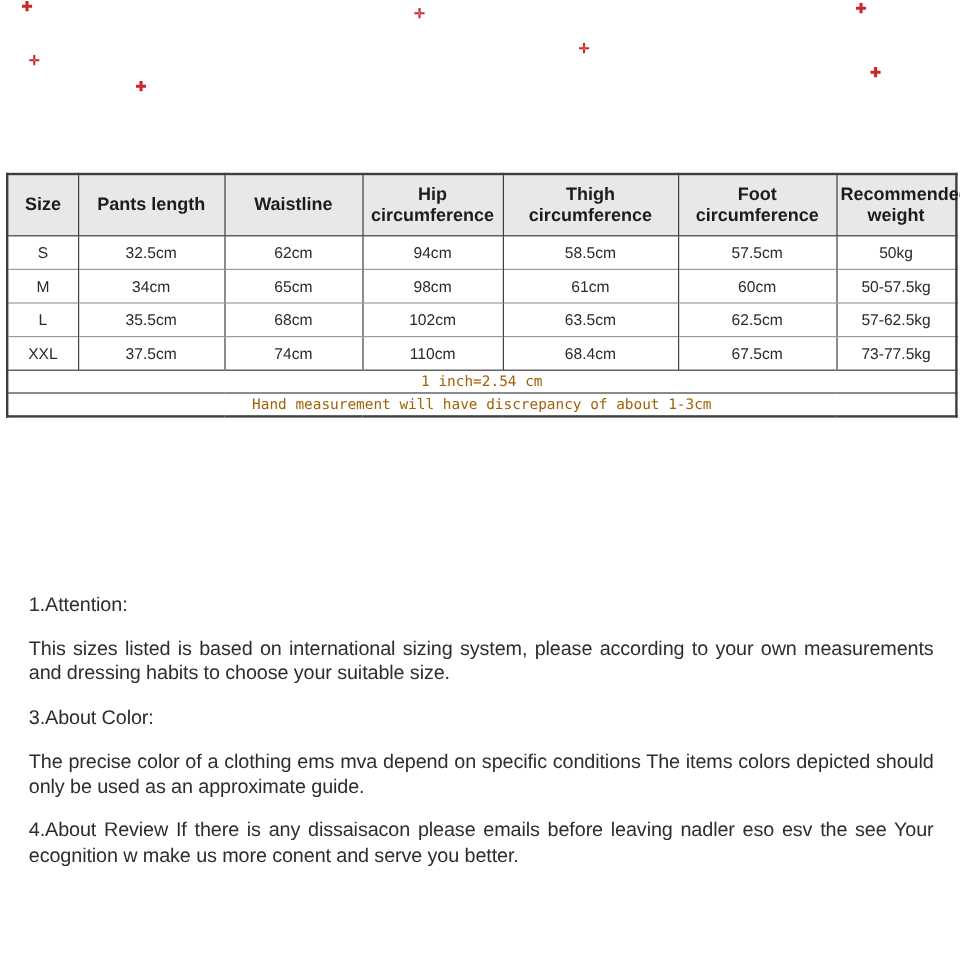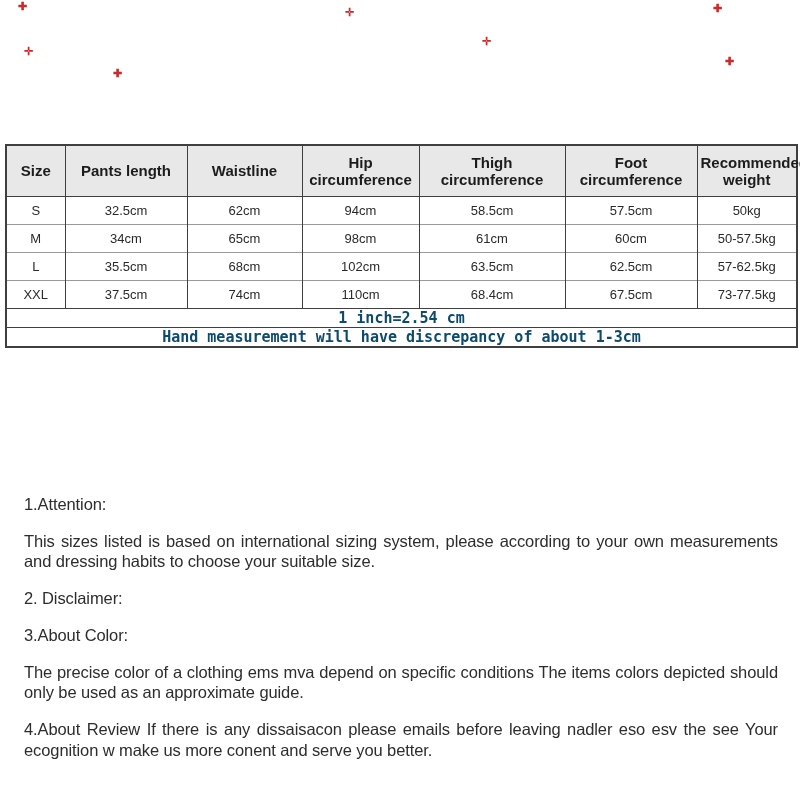--- a/index.html
+++ b/index.html
@@ -55,23 +55,23 @@
     text-align: center;
     vertical-align: middle;
     border-left: 1px solid #3f3f3f;
     border-right: 1px solid #3f3f3f;
     border-top: 1px solid #9a9a9a;
     padding: 0 2px;
     background: #ffffff;
   }
   #size-table td.note-cell {
     font-family: "DejaVu Sans Mono", monospace;
-    font-weight: bold;
-    font-size: 15px;
-    color: #0c4a6e;
+    font-weight: normal;
+    font-size: 12px;
+    color: #a16207;
     height: 18px;
     border-top: 1px solid #3f3f3f;
   }
   
   #notes-section {
     position: absolute;
     left: 8px;
     top: 478px;
     width: 786px;
     font-size: 16.5px;
@@ -164,19 +164,18 @@
       </tr>
       <tr>
         <td class="note-cell" colspan="7">Hand measurement will have discrepancy of about 1-3cm</td>
       </tr>
     </tbody>
   </table>
 
   <div id="notes-section">
       <p>1.Attention:</p>
       <p>This sizes listed is based on international sizing system, please according to your own measurements and dressing habits to choose your suitable size.</p>
-      <p>2. Disclaimer:</p>
       <p>3.About Color:</p>
       <p>The precise color of a clothing ems mva depend on specific conditions The items colors depicted should only be used as an approximate guide.</p>
       <p>4.About Review If there is any dissaisacon please emails before leaving nadler eso esv the see Your ecognition w make us more conent and serve you better.</p>
     </div>
 
 </div>
 
 </body></html>

